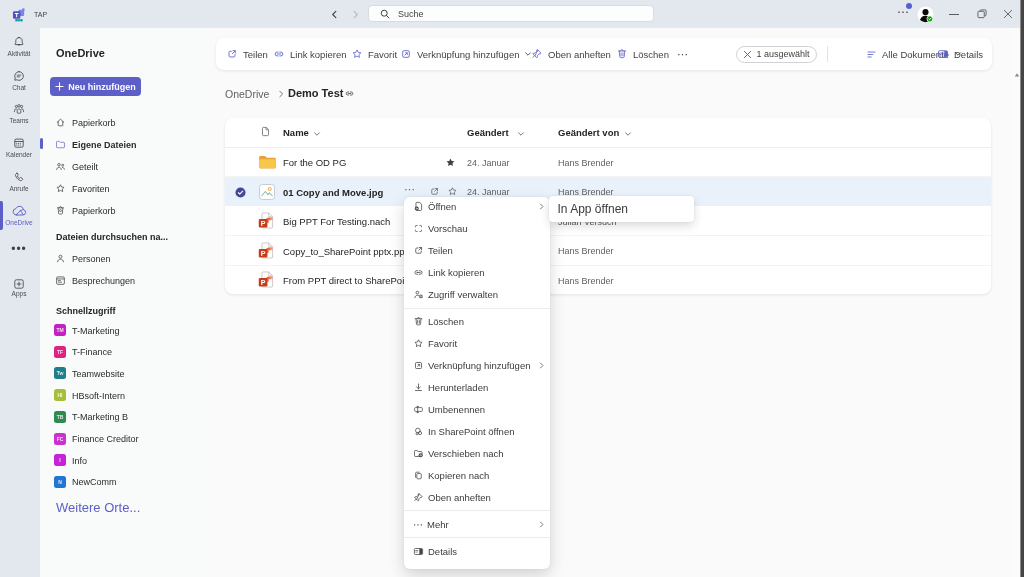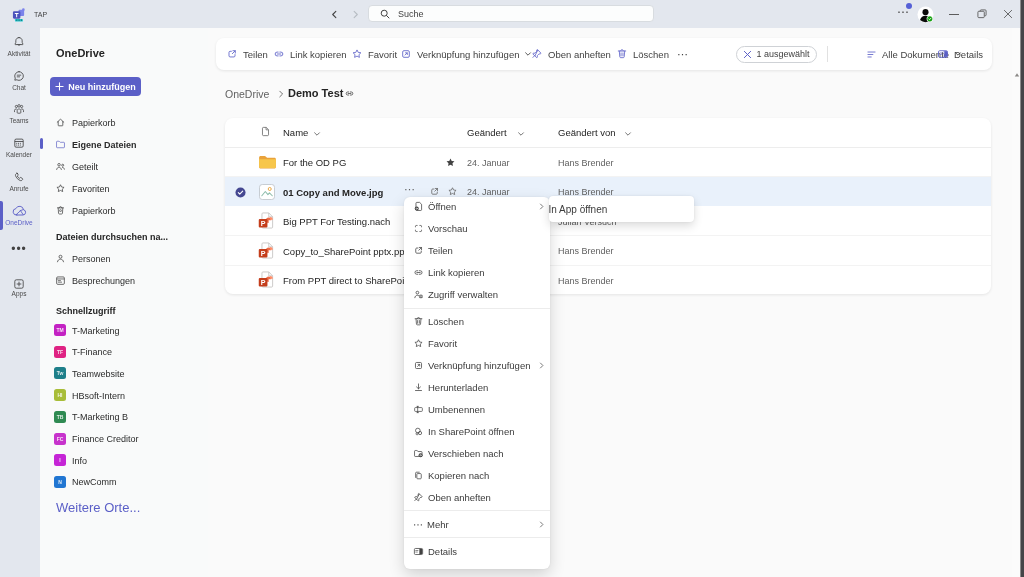--- a/index.html
+++ b/index.html
@@ -5,21 +5,21 @@
   html,body{margin:0;padding:0}
   body{width:1024px;height:577px;font-family:"Liberation Sans",sans-serif;background:#fafafa;overflow:hidden;position:relative}
   .abs{position:absolute}
   svg{display:block}
   .raillbl{position:absolute;left:0px;width:38px;text-align:center;font-size:6.5px;color:#4a4a4a}
   .navitem{position:absolute;left:72px;font-size:9px;color:#2b2b2b;white-space:nowrap}
   .qlbl{position:absolute;left:72px;font-size:9px;color:#2b2b2b;white-space:nowrap}
   .qic{position:absolute;left:54px;width:12px;height:12px;border-radius:2.5px;color:rgba(255,255,255,.85);font-size:5px;font-weight:bold;display:flex;align-items:center;justify-content:center}
   .titem{position:absolute;top:38px;height:32px;display:flex;align-items:center;gap:5px;font-size:9.5px;color:#424242;white-space:nowrap}
   .mi{position:absolute;height:14px;display:flex;align-items:center;gap:4px;font-size:9.5px;color:#3b3b3b;white-space:nowrap;z-index:51}
-  .hdr{position:absolute;font-size:9.5px;font-weight:normal;color:#242424}
+  .hdr{position:absolute;font-size:9.5px;font-weight:bold;color:#242424}
   .fname{position:absolute;left:283px;font-size:9.5px;color:#242424;white-space:nowrap}
   .fmeta{position:absolute;font-size:9px;color:#616161;white-space:nowrap}
 </style>
 </head>
 <body>
 
 <div class="abs" style="left:0px;top:0px;width:1024px;height:28px;background:#e3e7ee"></div>
 
 <svg class="abs" style="left:12px;top:8px" width="14" height="14" viewBox="0 0 15 15">
   <rect x="7" y="2" width="6" height="6.5" rx="1" fill="#7b83eb"></rect>
@@ -377,21 +377,21 @@
   </svg>
 <div class="abs" style="left:404px;top:537px;width:146px;height:1px;background:#ececec;z-index:51"></div>
 <div class="mi" style="left:413px;top:544px"><svg width="11" height="11" viewBox="0 0 20 20">
       <rect x="2.5" y="4.5" width="15" height="11" rx="2" stroke="#424242" stroke-width="1.4" fill="none"></rect>
       <path d="M12 5v10.5" stroke="#424242" stroke-width="1.2"></path>
       <rect x="12.5" y="5.2" width="4.3" height="9.6" fill="#424242"></rect>
       <path d="M5 8.2h4M5 11h3" stroke="#424242" stroke-width="1.1" stroke-linecap="round"></path>
     </svg>Details</div>
 
 <div class="abs" style="left:548.5px;top:196px;width:145px;height:26px;background:#fff;border-radius:4px;box-shadow:0 4px 10px rgba(0,0,0,0.14),0 0 2px rgba(0,0,0,0.08);z-index:52;display:flex;align-items:center">
-    <span style="font-size:10px;color:#3b3b3b">In App öffnen</span>
+    <span style="margin-left:9px;font-size:12px;color:#3b3b3b">In App öffnen</span>
   </div>
 
 <div class="abs" style="left:1012px;top:28px;width:8px;height:549px;background:#fbfbfb"></div>
 <svg class="abs" style="left:1014px;top:72px" width="6" height="6" viewBox="0 0 8 8">
     <path d="M4 1.5L7 6H1z" fill="#8a8886"></path>
   </svg>
 <div class="abs" style="left:1020px;top:0px;width:1px;height:577px;background:#8c8c8c;z-index:60"></div>
 <div class="abs" style="left:1021px;top:0px;width:3px;height:577px;background:#454548;z-index:60"></div>
 
 </body></html>

